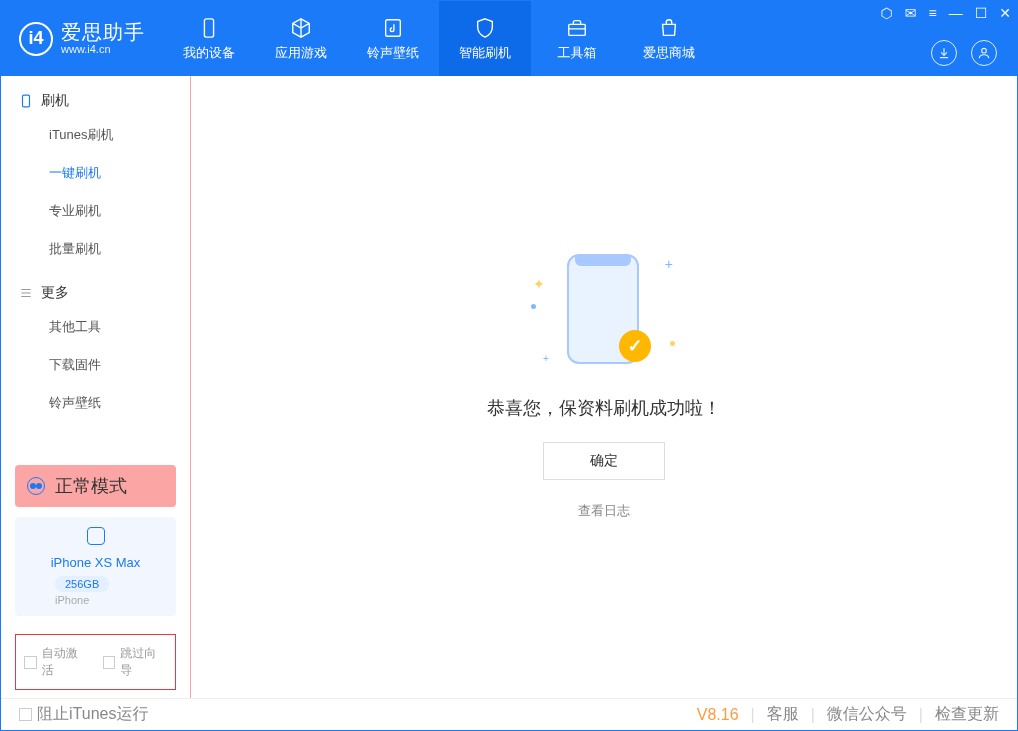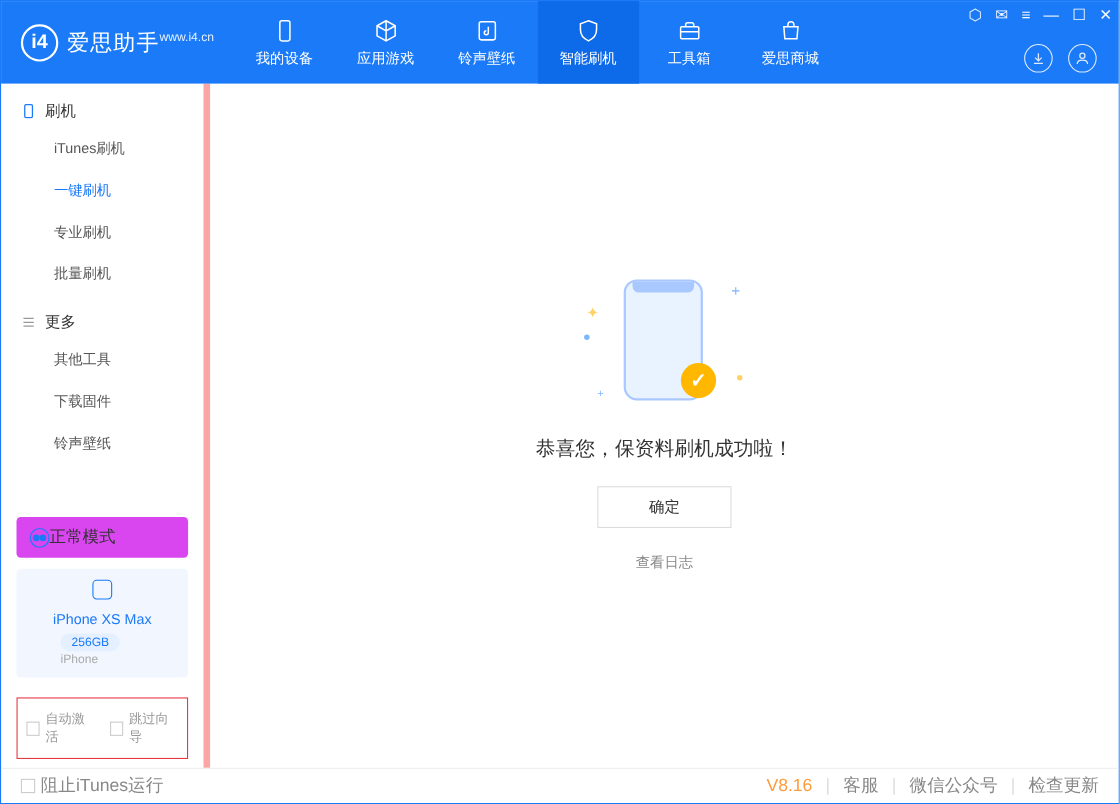--- a/index.html
+++ b/index.html
@@ -2,41 +2,41 @@
 <html><head>
 <meta charset="utf-8">
 <style>
 * { margin: 0; padding: 0; box-sizing: border-box; font-family: "Microsoft YaHei", sans-serif; }
 body { background: #fff; }
 .window { width: 1018px; height: 731px; border: 1px solid #1a7af8; display: flex; flex-direction: column; }
 
 .header { background: #1a7af8; height: 75px; display: flex; align-items: stretch; color: #fff; position: relative; }
 .logo { display: flex; align-items: center; padding: 0 18px; gap: 8px; }
 .logo-icon { width: 34px; height: 34px; border: 2px solid #fff; border-radius: 50%; display: flex; align-items: center; justify-content: center; font-weight: bold; font-size: 18px; }
-.logo-text { display: flex; flex-direction: row; line-height: 1.1; }
+.logo-text { display: flex; flex-direction: column; line-height: 1.1; }
 .logo-title { font-size: 20px; font-weight: 500; letter-spacing: 1px; }
 .logo-sub { font-size: 11px; opacity: .9; }
 
 .tabs { display: flex; }
 .tab { width: 92px; display: flex; flex-direction: column; align-items: center; justify-content: center; gap: 4px; font-size: 13px; cursor: pointer; }
 .tab.active { background: #0d6ae8; }
 .tab-icon { width: 24px; height: 24px; display: flex; align-items: center; justify-content: center; }
 
 .winctrl { position: absolute; right: 6px; top: 4px; display: flex; gap: 12px; align-items: center; }
 .winctrl span { cursor: pointer; font-size: 14px; opacity: .95; }
 .header-icons { position: absolute; right: 20px; bottom: 10px; display: flex; gap: 14px; }
 .hicon { width: 26px; height: 26px; border: 1.5px solid #fff; border-radius: 50%; display: flex; align-items: center; justify-content: center; cursor: pointer; opacity: .85; }
 
 .body { flex: 1; display: flex; }
-.sidebar { width: 190px; border-right: 6px solid #fca5a5; display: flex; flex-direction: column; }
+.sidebar { width: 190px; border-right: 1px solid #fca5a5; display: flex; flex-direction: column; }
 .side-section-title { display: flex; align-items: center; gap: 8px; padding: 16px 18px 6px; font-size: 14px; color: #333; font-weight: 500; }
 .side-item { padding: 10px 18px 10px 48px; font-size: 13px; color: #555; cursor: pointer; }
 .side-item.active { color: #1a7af8; }
 .side-spacer { flex: 1; }
-.device-status { margin: 6px 14px; background: #d946ef; border-radius: 4px; padding: 9px 12px; display: flex; align-items: center; gap: 0; font-size: 15px; color: #333; }
+.device-status { margin: 6px 14px; background: #fca5a5; border-radius: 4px; padding: 9px 12px; display: flex; align-items: center; gap: 10px; font-size: 18px; color: #333; }
 .status-dot { width: 18px; height: 18px; border: 1.5px solid #1a7af8; border-radius: 50%; position: relative; }
 .status-dot::before, .status-dot::after { content:''; position:absolute; width:6px; height:6px; border-radius:50%; background:#1a7af8; }
 .status-dot::before { left:2px; top:5px; }
 .status-dot::after { right:2px; top:5px; }
 .device-card { margin: 4px 14px 10px; background: #f2f6ff; border-radius: 4px; padding: 10px 12px; }
 .device-row { display: flex; align-items: center; gap: 10px; flex-direction: column; }
 .dev-icon { width: 18px; height: 18px; border: 1.5px solid #1a7af8; border-radius: 4px; }
 .device-name { font-size: 13px; color: #1a7af8; font-weight: 500; }
 .badge { display: inline-block; margin: 6px 0 0 28px; background: #e4efff; color: #1a7af8; font-size: 11px; padding: 2px 10px; border-radius: 10px; }
 .device-sub { margin-left: 28px; font-size: 11px; color: #aaa; margin-top: 2px; }

